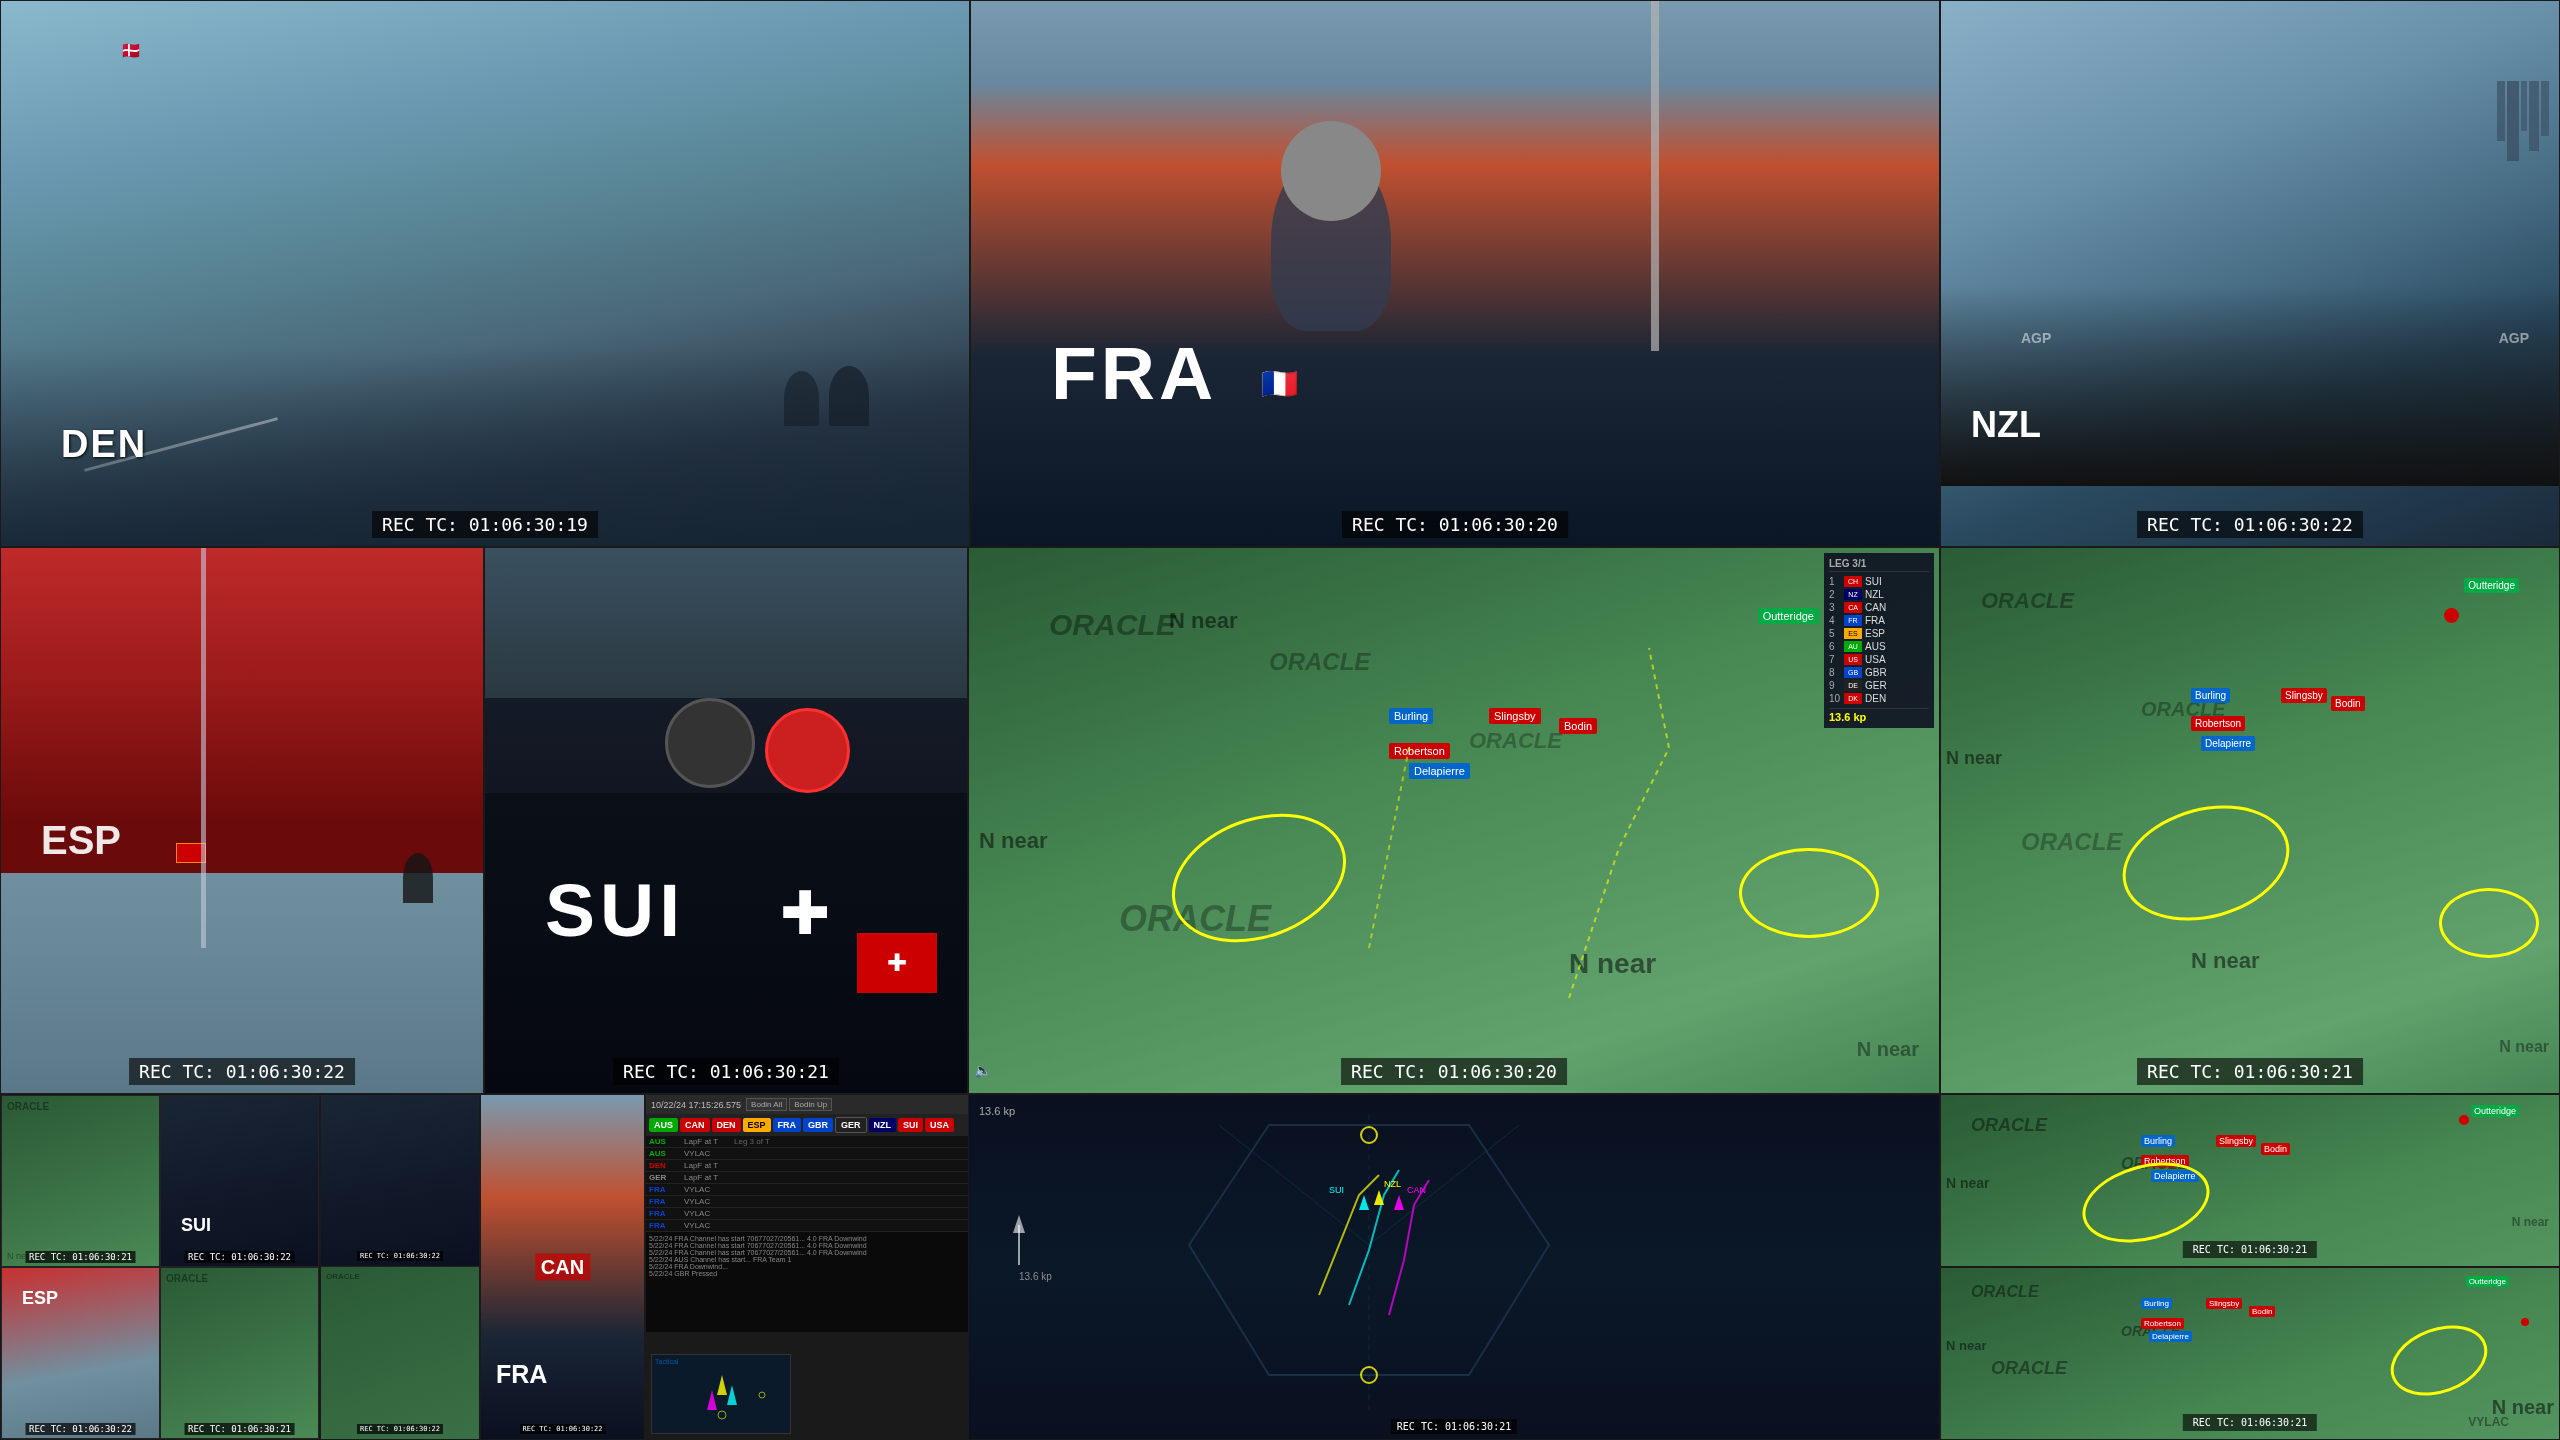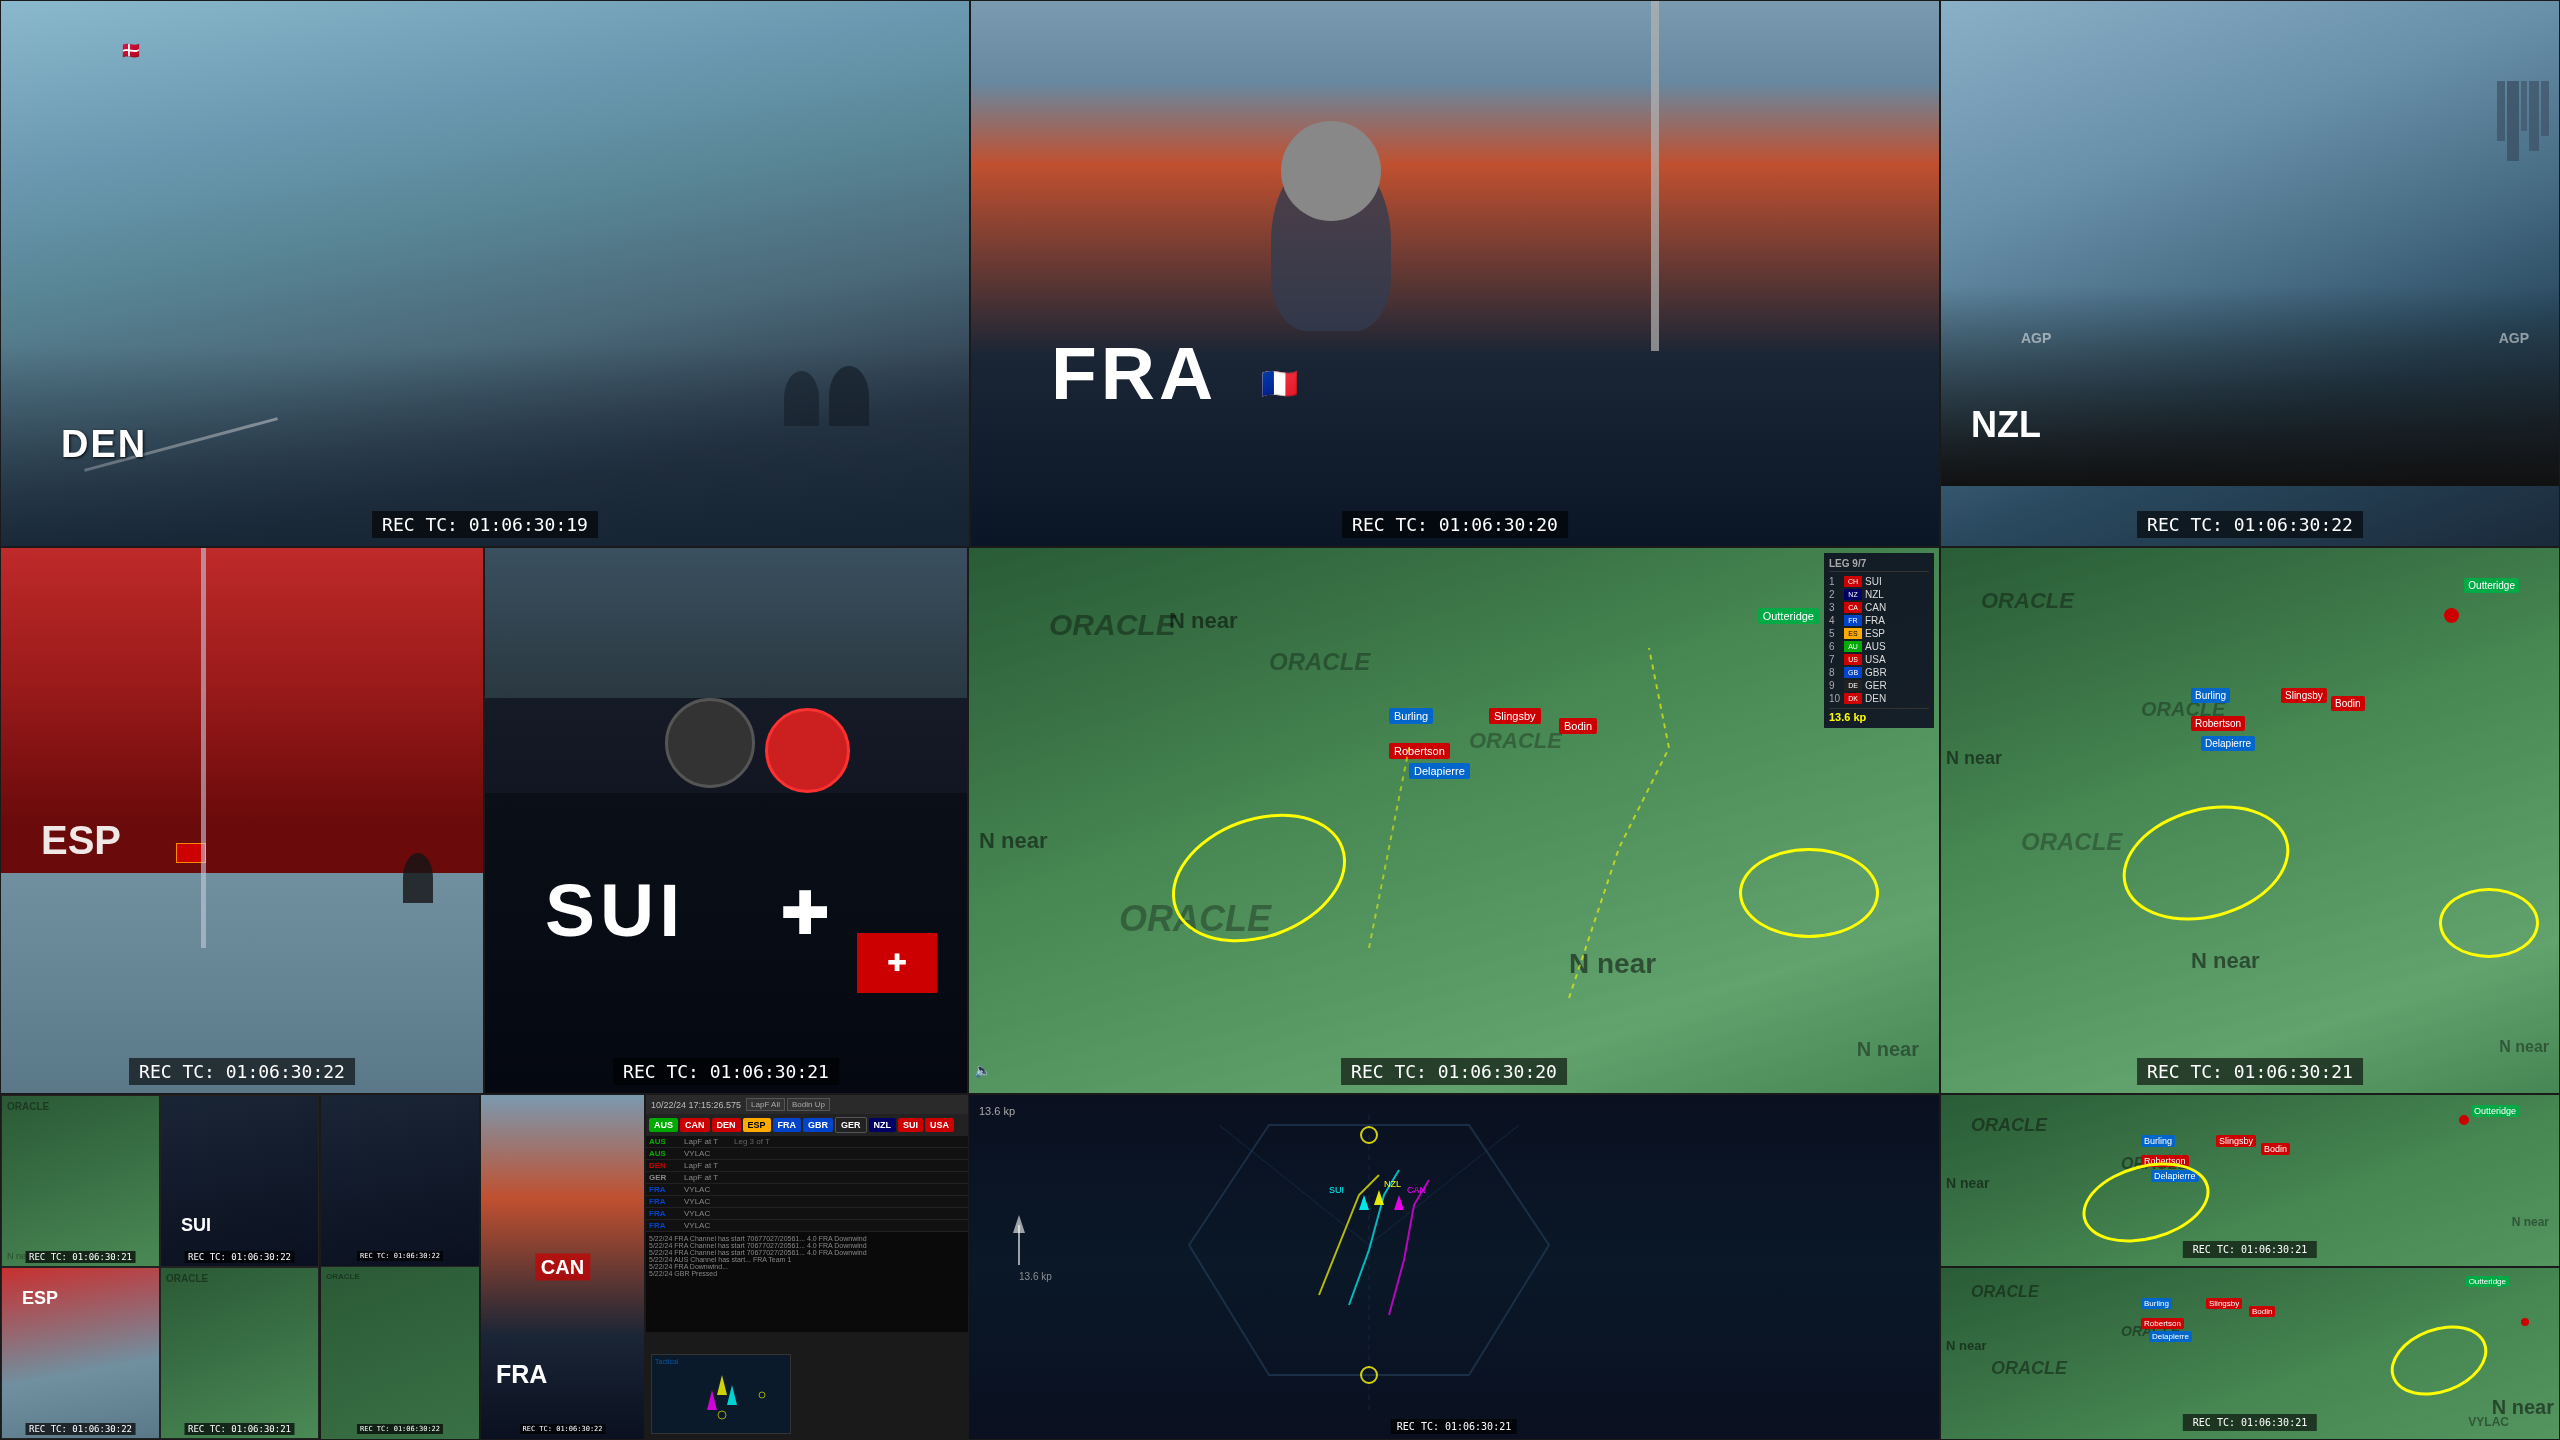--- a/index.html
+++ b/index.html
@@ -211,21 +211,21 @@
     <div style="position:absolute;top:60px;right:120px;">
       <div style="background:#00aa44;color:white;font-size:11px;padding:2px 5px;border-radius:2px;">Outteridge</div>
     </div>
 
     <svg style="position:absolute;top:0;left:0;width:100%;height:100%;pointer-events:none;">
       <polyline points="600,450 650,300 700,200 680,100" stroke="yellow" stroke-width="2" fill="none" stroke-dasharray="5,5" opacity="0.6"></polyline>
       <polyline points="400,400 420,300 440,200" stroke="yellow" stroke-width="2" fill="none" stroke-dasharray="5,5" opacity="0.5"></polyline>
     </svg>
 
     <div style="position:absolute;top:5px;right:5px;background:rgba(10,10,30,0.85);padding:5px;min-width:110px;">
-      <div style="color:#aaa;font-size:10px;font-weight:bold;border-bottom:1px solid #333;padding-bottom:2px;margin-bottom:3px;">LEG 9/7</div>
+      <div style="color:#aaa;font-size:10px;font-weight:bold;border-bottom:1px solid #333;padding-bottom:2px;margin-bottom:3px;">LEG 3/1</div>
       <div style="display:flex;align-items:center;gap:3px;padding:1px 0;font-size:10px;color:white;">
         <span style="color:#aaa;min-width:12px;">1</span>
         <span style="display:inline-block;width:18px;height:11px;background:#cc0000;font-size:7px;color:white;text-align:center;line-height:11px;">CH</span>
         <span style="color:#ddd;">SUI</span>
       </div>
       <div style="display:flex;align-items:center;gap:3px;padding:1px 0;font-size:10px;color:white;">
         <span style="color:#aaa;min-width:12px;">2</span>
         <span style="display:inline-block;width:18px;height:11px;background:#000066;font-size:7px;color:white;text-align:center;line-height:11px;">NZ</span>
         <span style="color:#ddd;">NZL</span>
       </div>
@@ -343,21 +343,21 @@
     <div style="position:absolute;bottom:5px;left:50%;transform:translateX(-50%);background:rgba(0,0,0,0.7);color:#fff;font-size:7px;padding:1px 3px;white-space:nowrap;font-family:monospace;">REC TC: 01:06:30:22</div>
 
     <div style="position:absolute;top:50%;left:50%;transform:translate(-50%,-50%);background:rgba(200,0,0,0.7);color:white;font-size:20px;font-weight:bold;padding:2px 6px;">CAN</div>
   </div>
 
   <div class="p" style="left:645px;top:1094px;width:640px;height:346px;background:#1a1a1a;">
 
     <div style="display:flex;align-items:center;background:#2a2a2a;padding:3px 5px;gap:5px;">
       <div style="color:#bbb;font-size:9px;white-space:nowrap;">10/22/24 17:15:26.575</div>
       <div style="display:flex;gap:2px;flex:1;">
-        <button style="background:#333;color:#aaa;border:1px solid #555;font-size:8px;padding:1px 4px;">LapF All</button>
+        <button style="background:#333;color:#aaa;border:1px solid #555;font-size:8px;padding:1px 4px;">Bodin All</button>
         <button style="background:#333;color:#aaa;border:1px solid #555;font-size:8px;padding:1px 4px;">Bodin Up</button>
       </div>
     </div>
 
     <div style="display:flex;flex-wrap:wrap;padding:3px;background:#222;gap:2px;align-items:center;">
       <div style="background:#00aa00;color:white;padding:2px 5px;font-size:9px;font-weight:bold;border-radius:2px;">AUS</div>
       <div style="background:#cc0000;color:white;padding:2px 5px;font-size:9px;font-weight:bold;border-radius:2px;">CAN</div>
       <div style="background:#cc0000;color:white;padding:2px 5px;font-size:9px;font-weight:bold;border-radius:2px;">DEN</div>
       <div style="background:#ffaa00;color:black;padding:2px 5px;font-size:9px;font-weight:bold;border-radius:2px;">ESP</div>
       <div style="background:#0044cc;color:white;padding:2px 5px;font-size:9px;font-weight:bold;border-radius:2px;">FRA</div>

